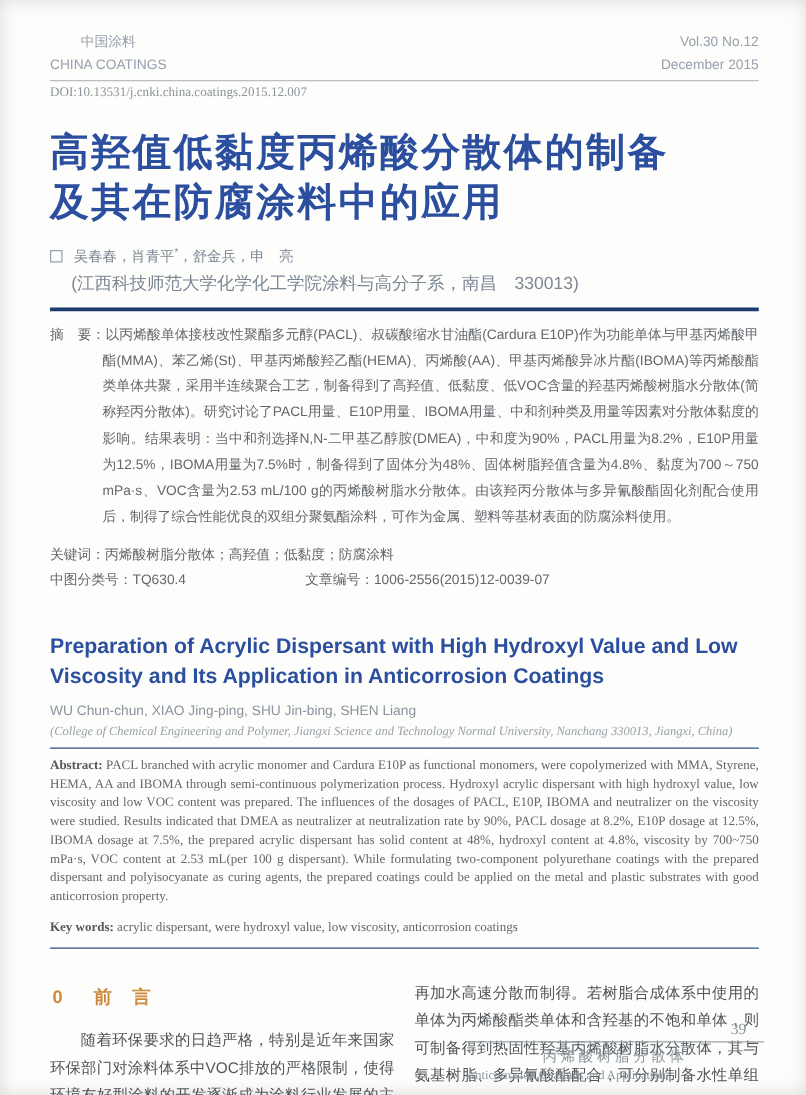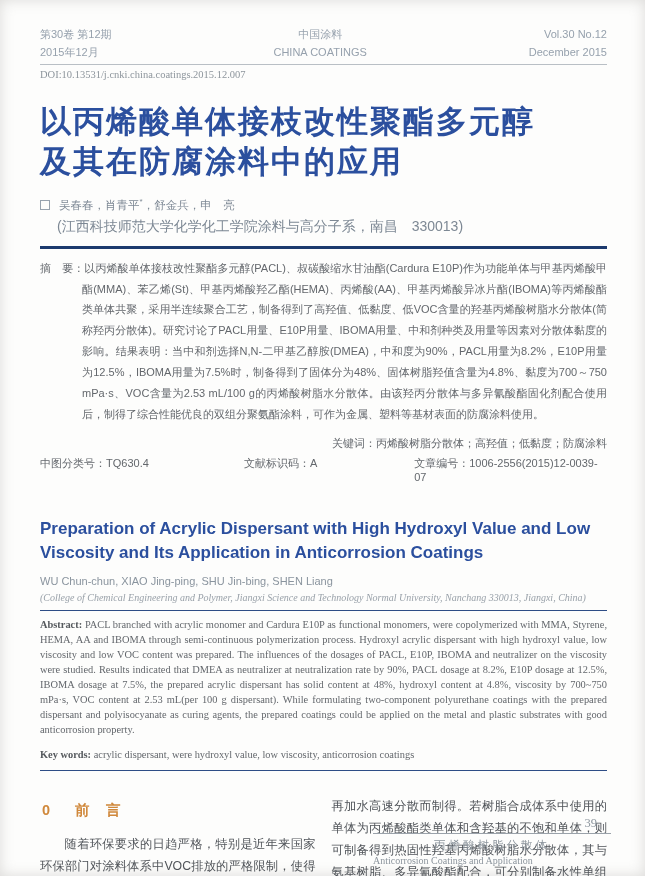--- a/index.html
+++ b/index.html
@@ -21,21 +21,21 @@
   
   .authors-cn{margin-top:14px;color:#7d8894;font-size:11.5px;display:flex;align-items:center;gap:9px;}
   .author-marker{width:8px;height:8px;border:1px solid #97a2ae;display:inline-block;flex:0 0 auto;}
   .authors-cn sup{font-size:8px;}
   .affil-cn{margin-top:5px;color:#7d8894;font-size:14px;padding-left:17px;}
   
   .thick-rule{height:3px;background:#1c3a6e;margin-top:10px;}
   .thin-rule{border-top:1.5px solid #2e4d86;margin-top:7px;}
   
   .abstract-cn{margin-top:9px;color:#63676c;font-size:11px;line-height:1.9;text-align:justify;padding-left:42px;text-indent:-42px;}
-  .keywords-cn{margin-top:1px;color:#63676c;font-size:11px;text-align:right;}
+  .keywords-cn{margin-top:1px;color:#63676c;font-size:11px;}
   .meta-row{display:flex;margin-top:5px;font-size:11px;color:#63676c;}
   .meta-clc{flex:0 0 36%;}
   .meta-code{flex:0 0 30%;}
   .meta-id{flex:1;}
   
   .title-en{margin-top:34px;color:#2b4f9e;font-weight:bold;font-size:17px;line-height:1.45;}
   .authors-en{margin-top:9px;color:#8a949e;font-size:11px;}
   .affil-en{margin-top:5px;color:#99a1a9;font-size:10px;font-style:italic;font-family:"Liberation Serif",serif;}
   .abstract-en{margin-top:7px;font-family:"Liberation Serif",serif;font-size:10.4px;line-height:1.44;color:#63676c;text-align:justify;}
   .abstract-en .lbl,.keywords-en .lbl{font-weight:bold;color:#55595d;}
@@ -52,59 +52,54 @@
   .footer .frule{border-top:1px solid #9aa2aa;margin-top:2px;}
   .footer .fcn{text-align:center;font-size:11.5px;letter-spacing:3px;margin-top:4px;}
   .footer .fen{text-align:left;font-size:10px;font-family:"Liberation Serif",serif;margin-top:2px;}
 </style>
 </head>
 <body>
 
 <div class="page">
 
   <div class="jheader">
-    <div>
-      <div>第30卷 第12期</div>
-      <div>2015年12月</div>
-    </div>
     <div class="jh-center">
       <div>中国涂料</div>
       <div class="latin">CHINA COATINGS</div>
     </div>
     <div class="jh-right latin">
       <div>Vol.30 No.12</div>
       <div>December 2015</div>
     </div>
   </div>
 
   <div class="header-rule"></div>
 
   <div class="doi">DOI:10.13531/j.cnki.china.coatings.2015.12.007</div>
 
   <div class="title-cn">
-    <div>以丙烯酸单体接枝改性聚酯多元醇</div>
+    <div>高羟值低黏度丙烯酸分散体的制备</div>
     <div>及其在防腐涂料中的应用</div>
   </div>
 
   <div class="authors-cn">
     <span class="author-marker"></span>
     <span><span>吴春春，肖青平</span><sup>*</sup><span>，舒金兵，申　亮</span></span>
   </div>
 
   <div class="affil-cn">(江西科技师范大学化学化工学院涂料与高分子系，南昌　330013)</div>
 
   <div class="thick-rule"></div>
 
   <p class="abstract-cn"><span class="lbl">摘　要：</span><span>以丙烯酸单体接枝改性聚酯多元醇(PACL)、叔碳酸缩水甘油酯(Cardura E10P)作为功能单体与甲基丙烯酸甲酯(MMA)、苯乙烯(St)、甲基丙烯酸羟乙酯(HEMA)、丙烯酸(AA)、甲基丙烯酸异冰片酯(IBOMA)等丙烯酸酯类单体共聚，采用半连续聚合工艺，制备得到了高羟值、低黏度、低VOC含量的羟基丙烯酸树脂水分散体(简称羟丙分散体)。研究讨论了PACL用量、E10P用量、IBOMA用量、中和剂种类及用量等因素对分散体黏度的影响。结果表明：当中和剂选择N,N-二甲基乙醇胺(DMEA)，中和度为90%，PACL用量为8.2%，E10P用量为12.5%，IBOMA用量为7.5%时，制备得到了固体分为48%、固体树脂羟值含量为4.8%、黏度为700～750 mPa·s、VOC含量为2.53 mL/100 g的丙烯酸树脂水分散体。由该羟丙分散体与多异氰酸酯固化剂配合使用后，制得了综合性能优良的双组分聚氨酯涂料，可作为金属、塑料等基材表面的防腐涂料使用。</span></p>
 
   <div class="keywords-cn"><span>关键词：</span><span>丙烯酸树脂分散体；高羟值；低黏度；防腐涂料</span></div>
 
   <div class="meta-row">
     <div class="meta-clc">中图分类号：TQ630.4</div>
-    <div class="meta-code">文献标识码：A</div>
     <div class="meta-id">文章编号：1006-2556(2015)12-0039-07</div>
   </div>
 
   <div class="title-en">Preparation of Acrylic Dispersant with High Hydroxyl Value and Low Viscosity and Its Application in Anticorrosion Coatings</div>
 
   <div class="authors-en">WU Chun-chun, XIAO Jing-ping, SHU Jin-bing, SHEN Liang</div>
 
   <div class="affil-en">(College of Chemical Engineering and Polymer, Jiangxi Science and Technology Normal University, Nanchang 330013, Jiangxi, China)</div>
 
   <div class="thin-rule"></div>

